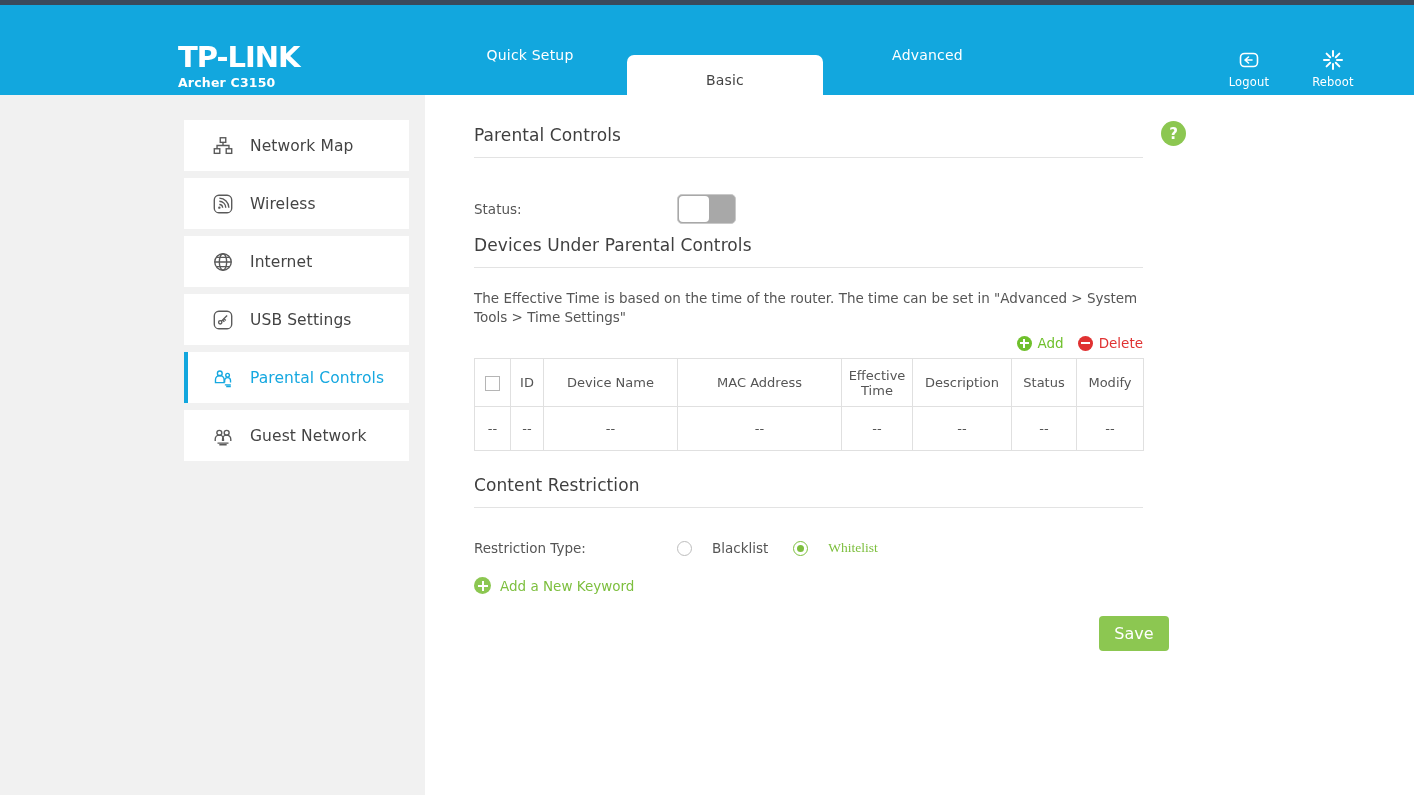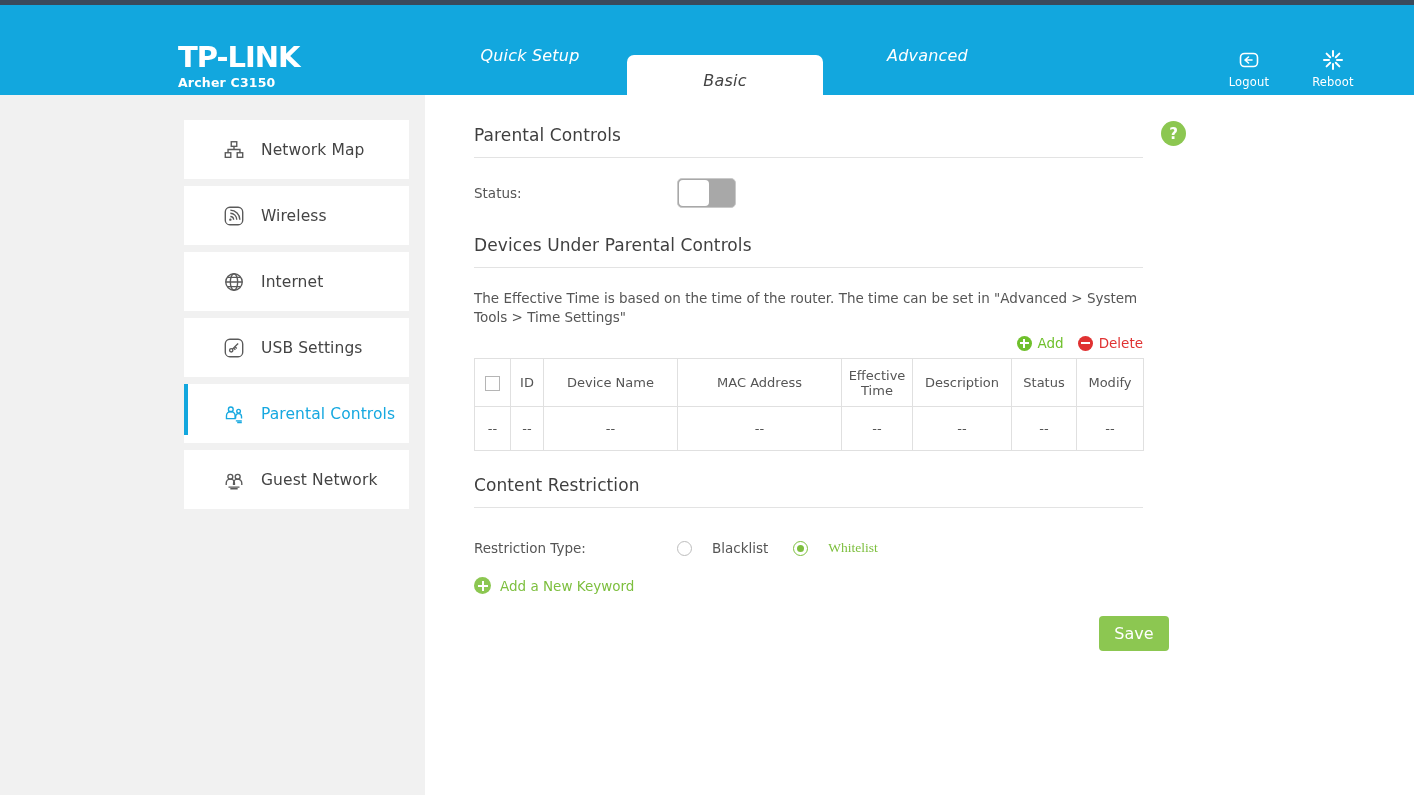--- a/index.html
+++ b/index.html
@@ -25,23 +25,22 @@
   }
   .logo-model {
     font-weight:bold; font-size:12.5px; color:#ffffff; margin-top:5px; line-height:1;
     letter-spacing:0.2px;
   }
 
   .tabs { position:absolute; left:455px; top:5px; height:90px; }
   .tab {
     position:absolute; top:0; height:90px;
     display:flex; align-items:center; justify-content:center;
-    font-size:16px; color:#ffffff; cursor:pointer;
+    font-size:14px; color:#ffffff; cursor:pointer;
     letter-spacing:0.2px;
-    font-style:italic;
   }
   .tab-quick { left:0; width:150px; }
   .tab-basic {
     left:172px; width:196px; top:45px; height:50px;
     background:#ffffff; color:#444444;
     border-radius:7px 7px 0 0;
   }
   .tab-advanced { left:390px; width:165px; }
 
   .hicons { position:absolute; right:56px; top:43px; display:flex; gap:34px; }
@@ -50,22 +49,22 @@
   .hicon-label { font-size:11.5px; color:#ffffff; margin-top:3px; letter-spacing:0.2px; }
 
   
   .leftpane {
     position:absolute; top:95px; left:0; width:425px; height:700px;
     background:#f1f1f1;
   }
   .sidebar { position:absolute; top:25px; left:184px; width:225px; }
   .nav-item {
     position:relative; display:flex; align-items:center;
-    height:59px; background:#ffffff; margin-bottom:7px;
-    padding-left:39px; cursor:pointer;
+    height:51px; background:#ffffff; margin-bottom:7px;
+    padding-left:28px; cursor:pointer;
   }
   .nav-item .nav-icon { width:30px; display:flex; align-items:center; justify-content:flex-start; }
   .nav-label { font-size:15.5px; color:#444444; margin-left:8px; letter-spacing:0.1px; }
   .nav-item.active::before {
     content:""; position:absolute; left:0; top:0; width:4px; height:51px; background:#12a7de;
   }
   .nav-item.active .nav-label { color:#16a8e0; }
 
   .content { position:absolute; top:95px; left:425px; width:989px; height:700px; background:#ffffff; }
 
@@ -268,21 +267,21 @@
     </div>
   </div>
 
   <div class="content">
 
     <div class="helpbtn">?</div>
 
     <div class="sec" style="top:30px;">
       <div class="sec-title">Parental Controls</div>
       <div class="sec-rule"></div>
-      <div class="row" style="margin-top:20px;">
+      <div class="row" style="margin-top:36px;">
         <div class="label">Status:</div>
         <div class="toggle">
           <div class="knob"></div>
         </div>
       </div>
     </div>
 
     <div class="sec" style="top:140px;">
       <div class="sec-title">Devices Under Parental Controls</div>
       <div class="sec-rule"></div>

